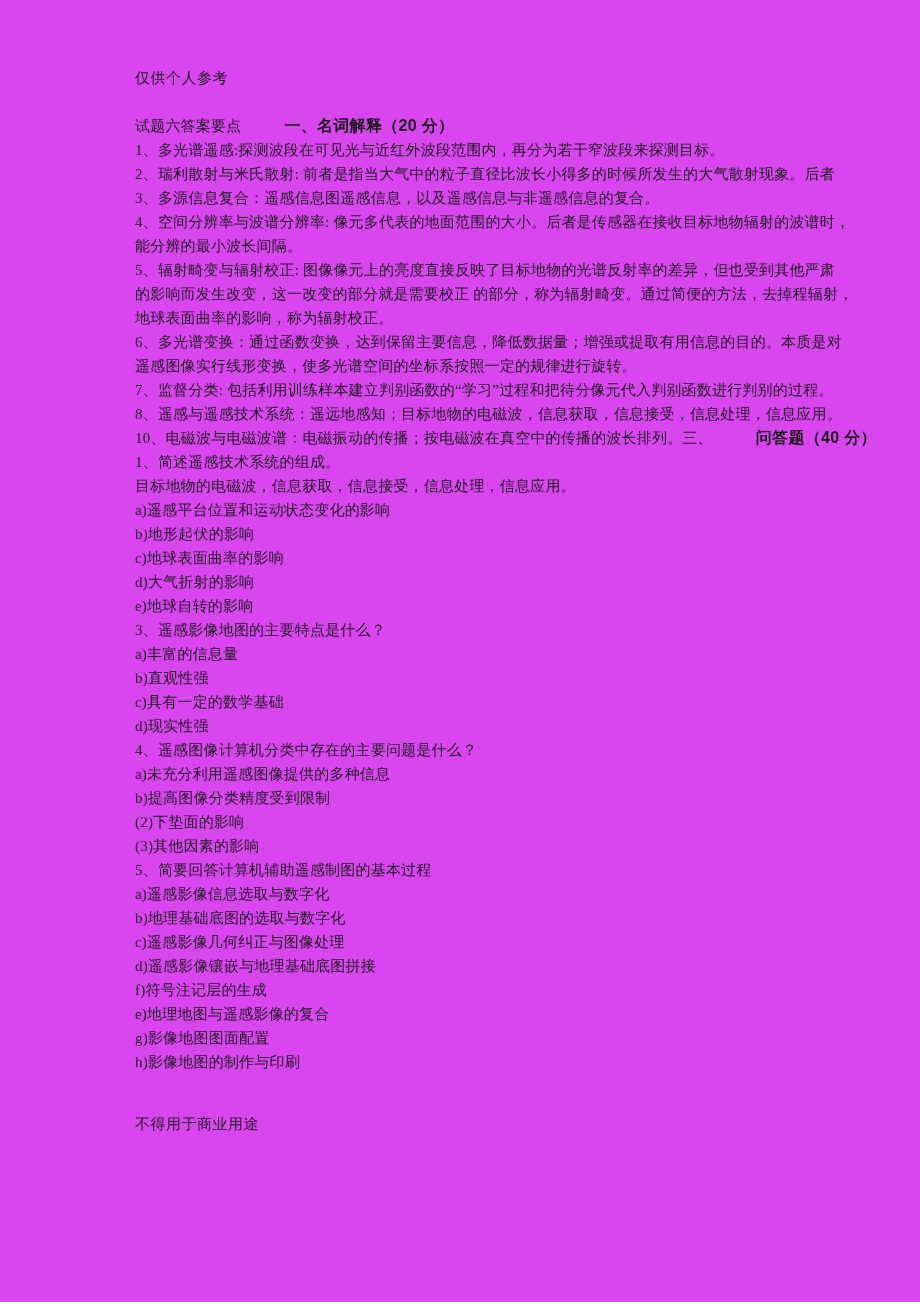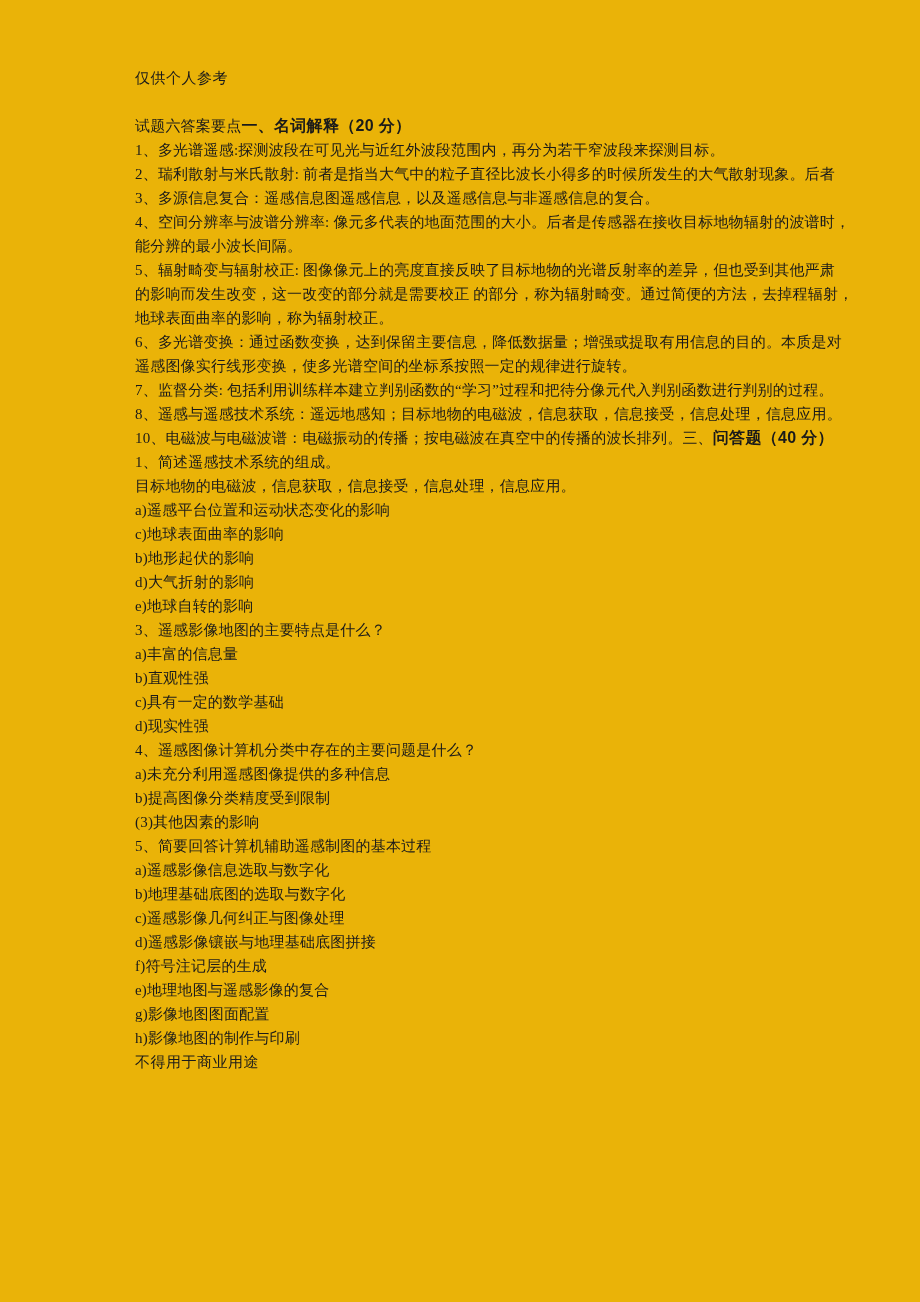--- a/index.html
+++ b/index.html
@@ -1,44 +1,45 @@
 <!DOCTYPE html>
 <html><head>
 <meta charset="utf-8">
 <style>
   html, body { margin: 0; padding: 0; background: #ffffff; }
   .page {
     position: relative;
     width: 920px;
     height: 1302px;
-    background: #eab308;
+    background: #d946ef;
     box-sizing: border-box;
     padding: 66px 60px 0 135px;
     overflow: hidden;
     font-family: "Liberation Serif", "DejaVu Serif", serif;
     color: #1a1a1a;
     font-size: 15px;
   }
   .notice {
     line-height: 24px;
     letter-spacing: 0.5px;
   }
   .notice.top { margin-bottom: 24px; }
-  .notice.bottom { }
+  .notice.bottom { margin-top: 38px; }
   .doc-body .line {
     line-height: 24px;
     white-space: nowrap;
     letter-spacing: 0.2px;
   }
   .seg { font-weight: 400; }
   .seg.bold {
     font-weight: 700;
     font-family: "Liberation Sans", "DejaVu Sans", sans-serif;
     font-size: 16px;
     letter-spacing: 0.3px;
+    margin-left: 43px;
   }
 </style>
 </head>
 <body>
 
 <div class="page">
   <div class="notice top">仅供个人参考</div>
 
   <div class="doc-body">
       <div class="line"><span class="seg">试题六答案要点</span><span class="seg bold">一、名词解释（20 分）</span></div>
@@ -51,32 +52,33 @@
       <div class="line"><span class="seg">的影响而发生改变，这一改变的部分就是需要校正 的部分，称为辐射畸变。通过简便的方法，去掉程辐射，</span></div>
       <div class="line"><span class="seg">地球表面曲率的影响，称为辐射校正。</span></div>
       <div class="line"><span class="seg">6、多光谱变换：通过函数变换，达到保留主要信息，降低数据量；增强或提取有用信息的目的。本质是对</span></div>
       <div class="line"><span class="seg">遥感图像实行线形变换，使多光谱空间的坐标系按照一定的规律进行旋转。</span></div>
       <div class="line"><span class="seg">7、监督分类: 包括利用训练样本建立判别函数的“学习”过程和把待分像元代入判别函数进行判别的过程。</span></div>
       <div class="line"><span class="seg">8、遥感与遥感技术系统：遥远地感知；目标地物的电磁波，信息获取，信息接受，信息处理，信息应用。</span></div>
       <div class="line"><span class="seg">10、电磁波与电磁波谱：电磁振动的传播；按电磁波在真空中的传播的波长排列。三、</span><span class="seg bold">问答题（40 分）</span></div>
       <div class="line"><span class="seg">1、简述遥感技术系统的组成。</span></div>
       <div class="line"><span class="seg">目标地物的电磁波，信息获取，信息接受，信息处理，信息应用。</span></div>
       <div class="line"><span class="seg">a)遥感平台位置和运动状态变化的影响</span></div>
+      <div class="line"><span class="seg">b)地形起伏的影响</span></div>
       <div class="line"><span class="seg">c)地球表面曲率的影响</span></div>
-      <div class="line"><span class="seg">b)地形起伏的影响</span></div>
       <div class="line"><span class="seg">d)大气折射的影响</span></div>
       <div class="line"><span class="seg">e)地球自转的影响</span></div>
       <div class="line"><span class="seg">3、遥感影像地图的主要特点是什么？</span></div>
       <div class="line"><span class="seg">a)丰富的信息量</span></div>
       <div class="line"><span class="seg">b)直观性强</span></div>
       <div class="line"><span class="seg">c)具有一定的数学基础</span></div>
       <div class="line"><span class="seg">d)现实性强</span></div>
       <div class="line"><span class="seg">4、遥感图像计算机分类中存在的主要问题是什么？</span></div>
       <div class="line"><span class="seg">a)未充分利用遥感图像提供的多种信息</span></div>
       <div class="line"><span class="seg">b)提高图像分类精度受到限制</span></div>
+      <div class="line"><span class="seg">(2)下垫面的影响</span></div>
       <div class="line"><span class="seg">(3)其他因素的影响</span></div>
       <div class="line"><span class="seg">5、简要回答计算机辅助遥感制图的基本过程</span></div>
       <div class="line"><span class="seg">a)遥感影像信息选取与数字化</span></div>
       <div class="line"><span class="seg">b)地理基础底图的选取与数字化</span></div>
       <div class="line"><span class="seg">c)遥感影像几何纠正与图像处理</span></div>
       <div class="line"><span class="seg">d)遥感影像镶嵌与地理基础底图拼接</span></div>
       <div class="line"><span class="seg">f)符号注记层的生成</span></div>
       <div class="line"><span class="seg">e)地理地图与遥感影像的复合</span></div>
       <div class="line"><span class="seg">g)影像地图图面配置</span></div>
       <div class="line"><span class="seg">h)影像地图的制作与印刷</span></div>

